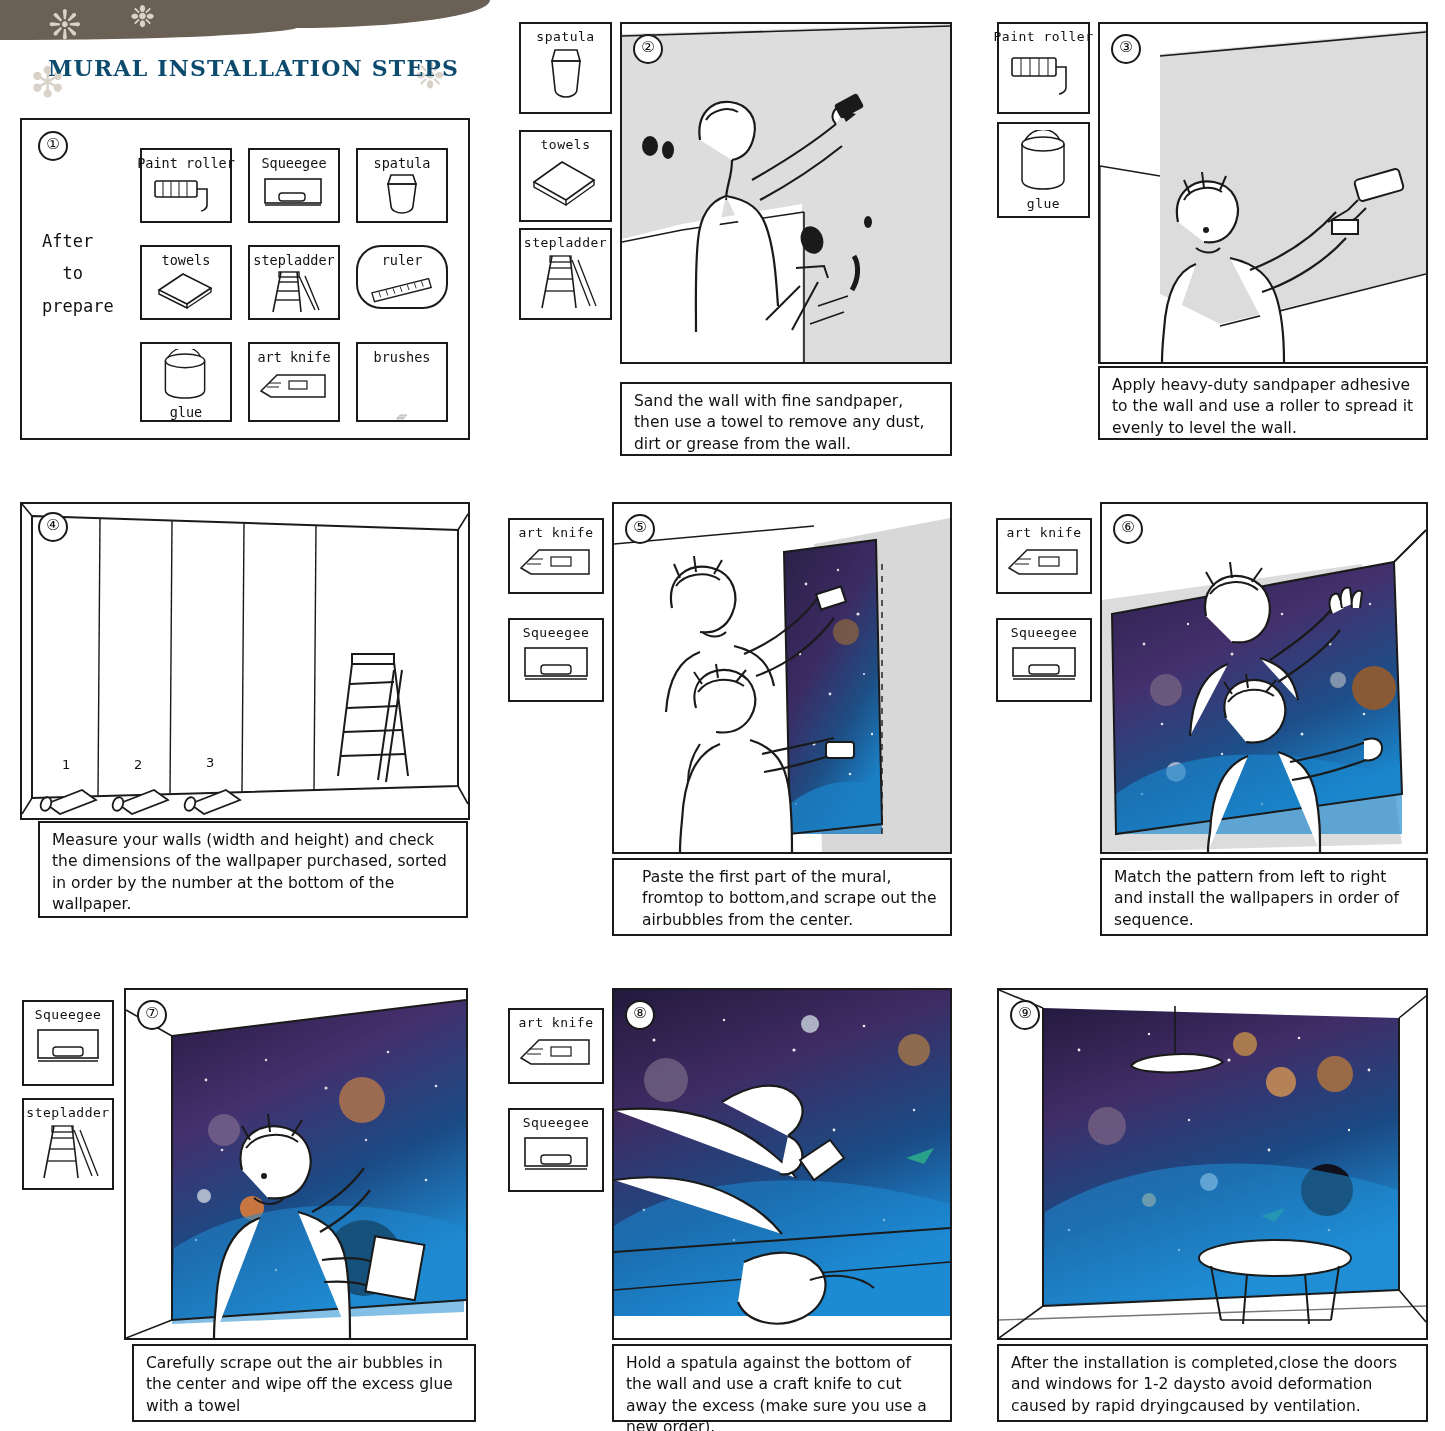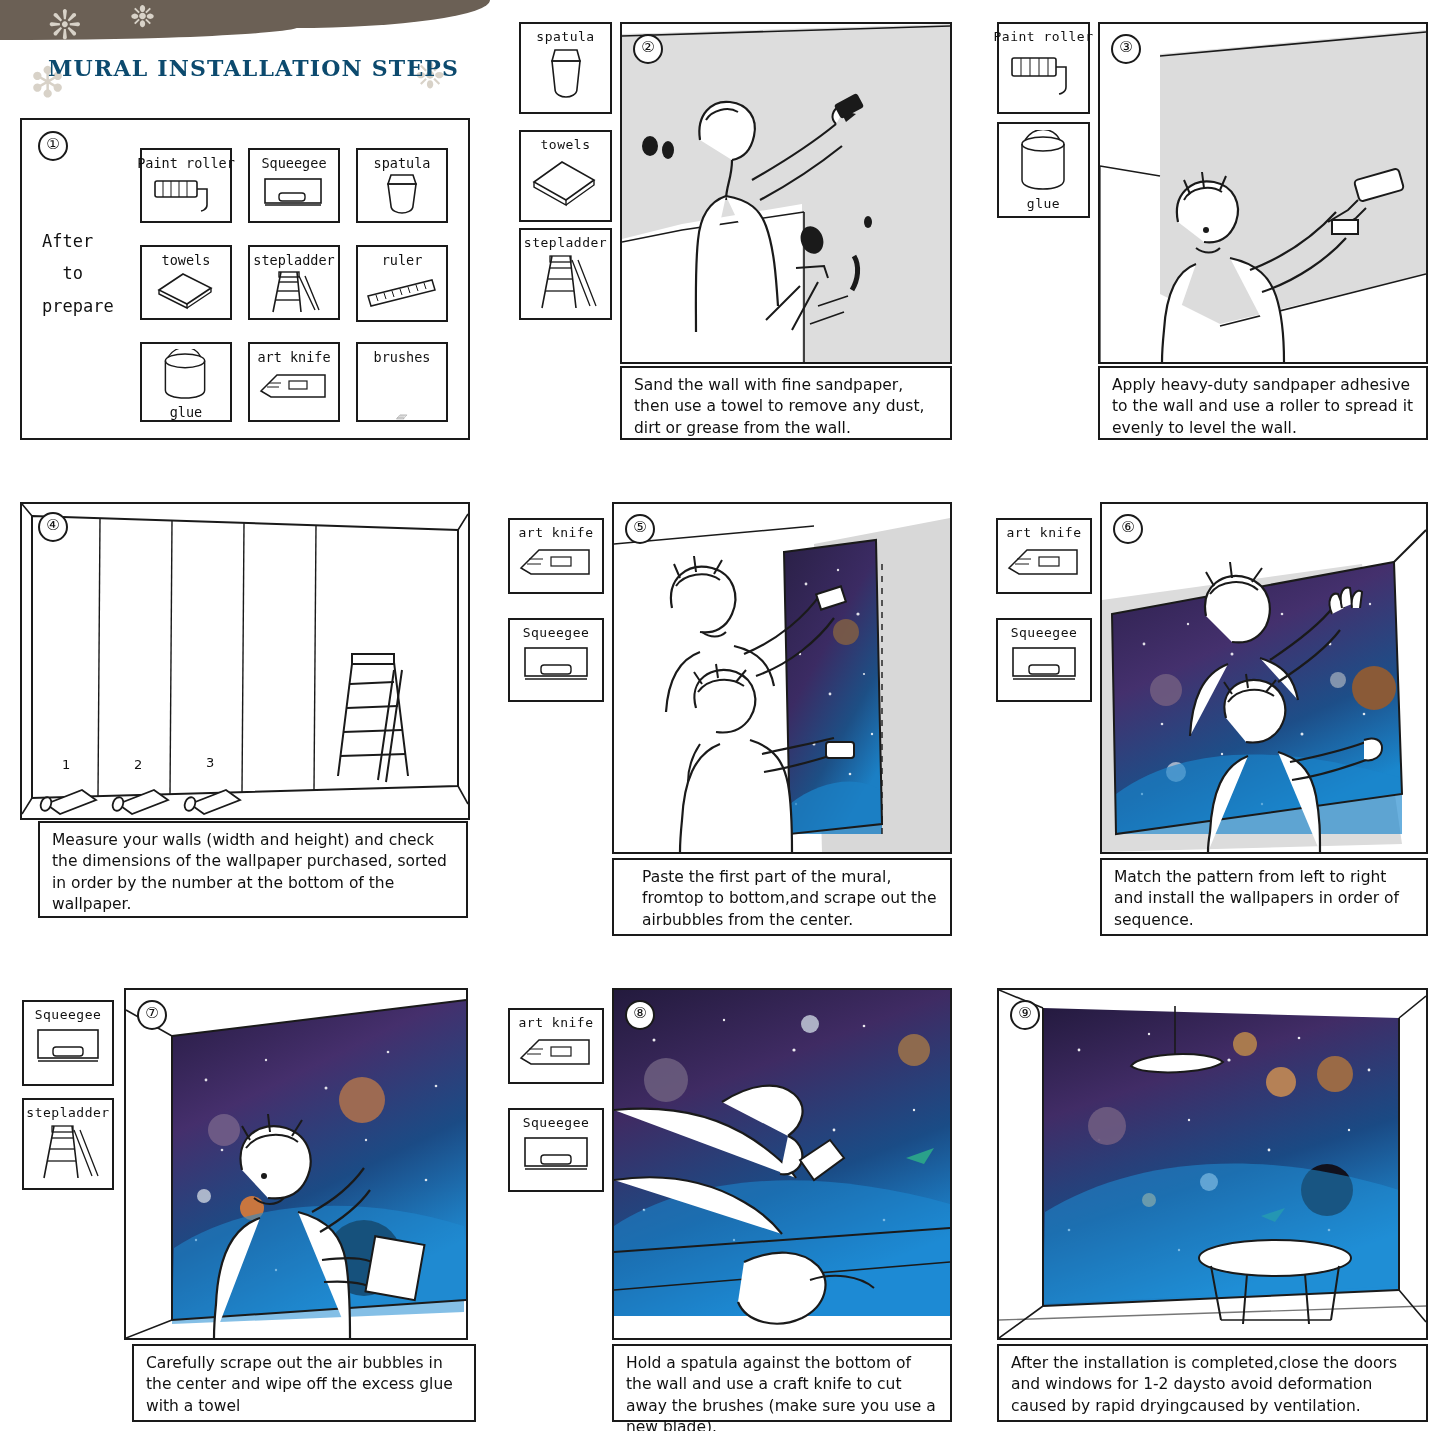--- a/index.html
+++ b/index.html
@@ -191,21 +191,21 @@
   <div class="tl">stepladder</div>
   <svg width="74" height="46" viewBox="0 0 74 46">
     <path d="M24 4 L16 44 M40 4 L44 44" fill="none" stroke="#1a1a1a" stroke-width="1.6"></path>
     <path d="M42 8 L58 42 M48 8 L62 42" fill="none" stroke="#1a1a1a" stroke-width="1.4"></path>
     <line x1="22" y1="14" x2="41" y2="14" stroke="#1a1a1a" stroke-width="1.4"></line>
     <line x1="20" y1="23" x2="42" y2="23" stroke="#1a1a1a" stroke-width="1.4"></line>
     <line x1="18" y1="32" x2="43" y2="32" stroke="#1a1a1a" stroke-width="1.4"></line>
     <rect x="22" y="4" width="20" height="5" fill="none" stroke="#1a1a1a" stroke-width="1.4"></rect>
   </svg>
 </div>
-<div class="tool-cell" style="left:356px; top:245px; width:92px; height:77px;">
+<div class="tool-cell" style="left:356px; top:245px; width:92px; height:64px;border-radius:25px;">
   <div class="tl">ruler</div>
   <svg width="80" height="44" viewBox="0 0 80 44">
     <path d="M6 28 L70 12 L73 22 L9 38 Z" fill="none" stroke="#1a1a1a" stroke-width="1.5"></path>
     <g stroke="#1a1a1a" stroke-width="1">
       <line x1="14" y1="27" x2="16" y2="33"></line>
         <line x1="22" y1="25" x2="24" y2="31"></line>
       <line x1="30" y1="23" x2="32" y2="29"></line>
         <line x1="38" y1="21" x2="40" y2="27"></line>
       <line x1="46" y1="19" x2="48" y2="25"></line>
         <line x1="54" y1="17" x2="56" y2="23"></line>
@@ -296,21 +296,21 @@
     <path d="M130 156 c28 -16 62 -38 84 -56" fill="none" stroke="#1a1a1a" stroke-width="2.2"></path>
     <path d="M138 176 c30 -16 62 -38 82 -54" fill="none" stroke="#1a1a1a" stroke-width="2.2"></path>
     <path d="M214 100 c-6 -6 -4 -14 4 -18 l10 -6" fill="#fff" stroke="#1a1a1a" stroke-width="2"></path>
     <rect x="214" y="74" width="26" height="16" rx="3" transform="rotate(-28 227 82)" fill="#1a1a1a"></rect>
 
     <path d="M178 262 l-34 34 M196 258 l-26 48" stroke="#1a1a1a" stroke-width="2" fill="none"></path>
     <path d="M196 282 l30 -10 M188 300 l34 -12" stroke="#1a1a1a" stroke-width="1.6" fill="none"></path>
     <path d="M206 254 l-4 -12 l-28 2" stroke="#1a1a1a" stroke-width="2" fill="none"></path>
   </svg>
 </div>
-<div class="cap" style="left:620px; top:366px; width:332px; height:74px;">Sand the wall with fine sandpaper, then use a towel to remove any dust, dirt or grease from the wall.</div>
+<div class="cap" style="left:620px; top:382px; width:332px; height:74px;">Sand the wall with fine sandpaper, then use a towel to remove any dust, dirt or grease from the wall.</div>
 <div class="stepnum" style="left:633px; top:34px;">②</div>
 
 <div class="toolbox" style="left:997px; top:22px; width:93px; height:92px;">
   <div class="tl">Paint roller</div>
   <svg width="80" height="60" viewBox="0 0 80 60">
     <rect x="8" y="14" width="44" height="18" rx="2" fill="none" stroke="#1a1a1a" stroke-width="1.6"></rect>
     <path d="M52 23 h10 v20" fill="none" stroke="#1a1a1a" stroke-width="1.6"></path>
     <path d="M62 43 c0 6 -7 7 -7 7" fill="none" stroke="#1a1a1a" stroke-width="1.6"></path>
     <line x1="17" y1="14" x2="17" y2="32" stroke="#1a1a1a" stroke-width="1"></line>
     <line x1="26" y1="14" x2="26" y2="32" stroke="#1a1a1a" stroke-width="1"></line>
@@ -669,21 +669,21 @@
     <path d="M0 120 c60 -6 104 6 140 30 c20 14 34 26 42 38" fill="#fff" stroke="#1a1a1a" stroke-width="2.2"></path>
     <path d="M0 190 c54 -8 96 2 130 22 c18 10 30 22 38 32" fill="#fff" stroke="#1a1a1a" stroke-width="2.2"></path>
     <path d="M108 112 c28 -18 56 -22 72 -8 c14 12 10 30 -6 42" fill="#fff" stroke="#1a1a1a" stroke-width="2.2"></path>
     <path d="M174 146 c10 4 16 14 14 24 c-2 10 -12 16 -22 14" fill="#fff" stroke="#1a1a1a" stroke-width="2.2"></path>
     <path d="M186 170 l30 -20 l14 18 l-30 22 z" fill="#fff" stroke="#1a1a1a" stroke-width="2"></path>
 
     <path d="M130 272 c30 -14 58 -12 74 4 c14 16 8 40 -16 52 c-26 12 -56 4 -64 -16" fill="#fff" stroke="#1a1a1a" stroke-width="2.2"></path>
     <path d="M196 290 c24 -8 50 -4 64 8" fill="none" stroke="#1a1a1a" stroke-width="2"></path>
   </svg>
 </div>
-<div class="cap" style="left:612px; top:1344px; width:340px; height:78px;">Hold a spatula against the bottom of the wall and use a craft knife to cut away the brushes (make sure you use a new blade).</div>
+<div class="cap" style="left:612px; top:1344px; width:340px; height:78px;">Hold a spatula against the bottom of the wall and use a craft knife to cut away the excess (make sure you use a new order).</div>
 <div class="stepnum" style="left:625px; top:1000px;">⑧</div>
 
 <div class="box scene" style="left:997px; top:988px; width:431px; height:352px;">
   <svg width="427" height="348" viewBox="0 0 427 348">
     <defs>
       <linearGradient id="gal9" x1="0" y1="0" x2="0.4" y2="1">
         <stop offset="0%" stop-color="#241a3f"></stop>
         <stop offset="32%" stop-color="#412c66"></stop>
         <stop offset="66%" stop-color="#1a4a84"></stop>
         <stop offset="100%" stop-color="#1f8ed6"></stop>

